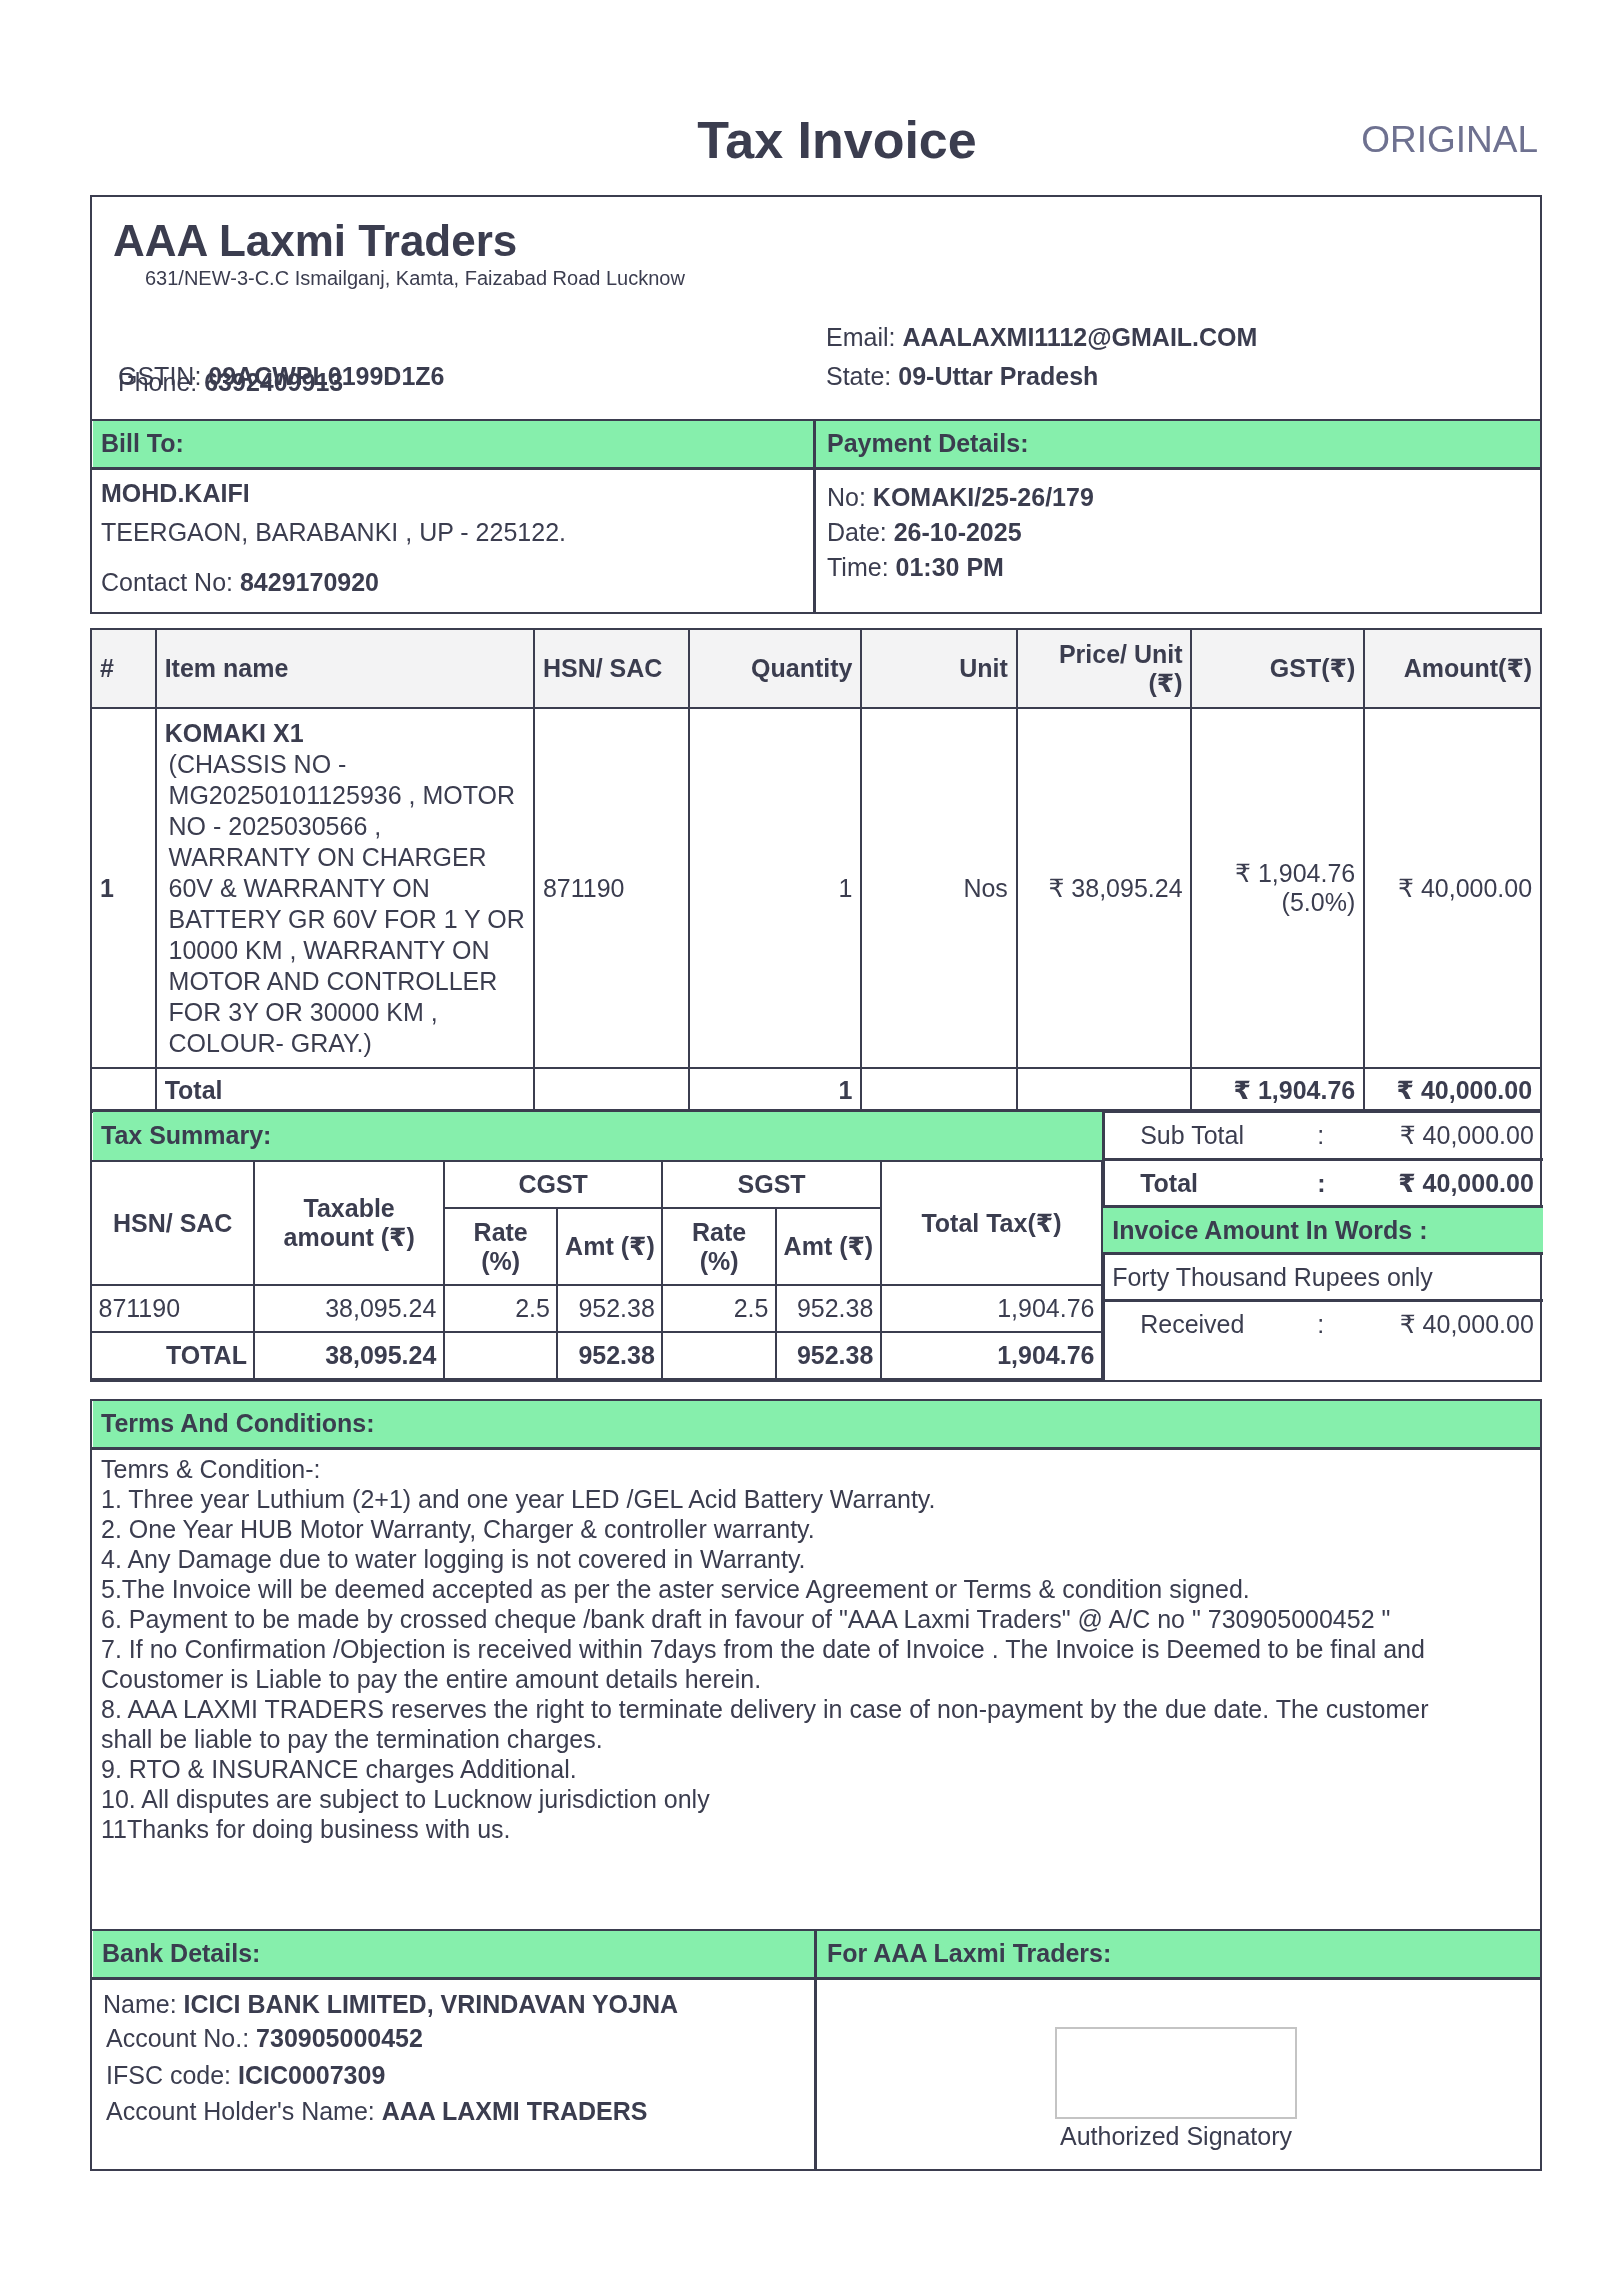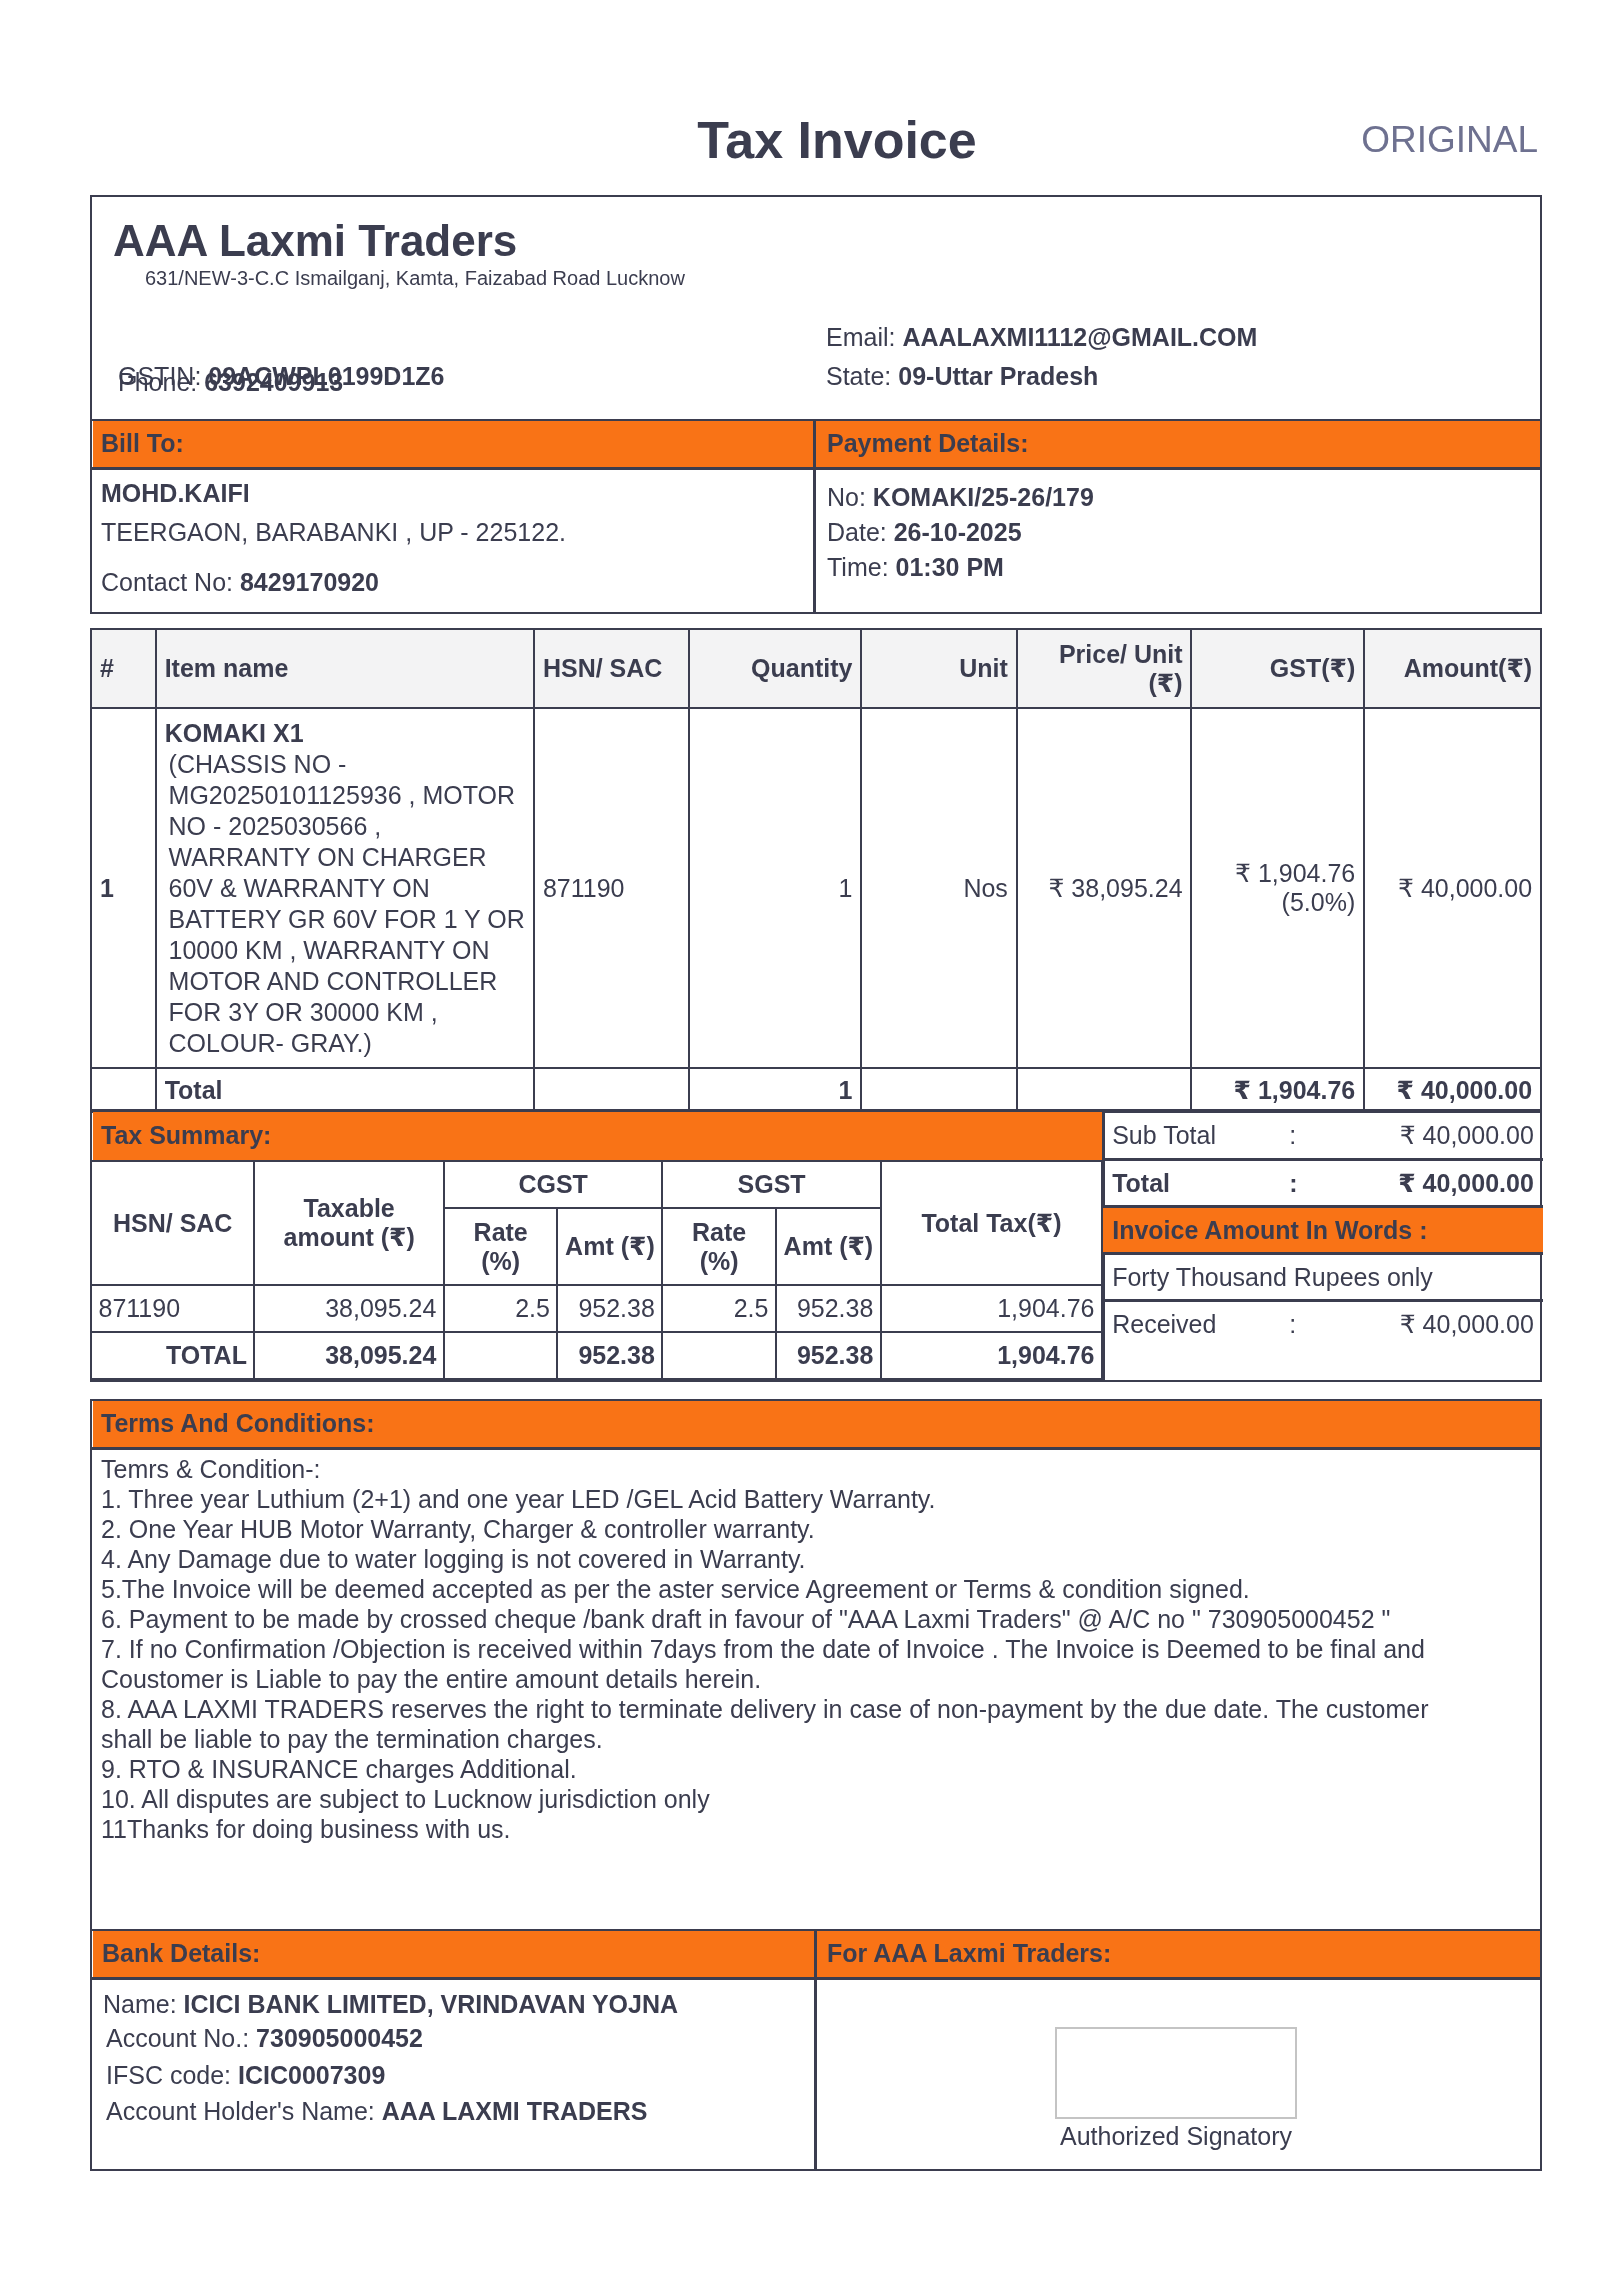--- a/index.html
+++ b/index.html
@@ -4,21 +4,21 @@
 <style>
   * { box-sizing: border-box; margin: 0; padding: 0; }
   html, body { width: 1622px; height: 2295px; background: #ffffff; }
   body { position: relative; font-family: "Liberation Sans", "DejaVu Sans", sans-serif; color: #3b3d4f; }
   .abs { position: absolute; }
   .b { font-weight: bold; }
   .title { left: 0; width: 1622px; top: 110px; text-align: center; font-size: 52px; font-weight: bold; color: #3b3d4f; margin-left: 26px; }
   .original { top: 119px; right: 84px; font-size: 37px; color: #6e7190; }
 
   .box { border: 2.6px solid #3b3d4f; }
-  .hdr { background: #f97316; }
+  .hdr { background: #86efac; }
   .lbl { font-size: 25px; }
   .hline { position: absolute; height: 2.6px; background: #3b3d4f; }
   .vline { position: absolute; width: 2.6px; background: #3b3d4f; }
 
   
   .company-name { left: 113px; top: 216px; font-size: 44px; font-weight: bold; }
   .company-addr { left: 113px; top: 267px; font-size: 20px; margin-left: 32px; }
   .kv { font-size: 25px; }
 
   table { border-collapse: collapse; }
@@ -26,21 +26,21 @@
   .items th, .items td { border: 2.6px solid #3b3d4f; padding: 5.2px 7.9px; vertical-align: middle; }
   .items th { background: #f3f3f4; font-weight: bold; }
   .r { text-align: right; }
   .l { text-align: left; }
 
   .taxsum { position: absolute; left: 90px; top: 1160px; width: 1013px; font-size: 25px; }
   .taxsum th, .taxsum td { border: 2.6px solid #3b3d4f; padding: 3.9px 6.5px; }
   .taxsum th { font-weight: bold; text-align: center; }
 
   .sumrow { position: absolute; left: 1103px; width: 440px; font-size: 25px; padding: 0 9.2px; display: flex; align-items: center; }
-  .sumrow .k { width: 177px; }
+  .sumrow .k { width: 177px; margin-left: 28px; }
   .sumrow .colon { width: 39px; }
   .sumrow .v { flex: 1; text-align: right; }
 
   .terms-body { position: absolute; left: 101px; top: 1454px; width: 1433px; font-size: 25px; line-height: 30px; }
   .sigbox { position: absolute; left: 1055px; top: 2027px; width: 242px; height: 92px; border: 2px solid #c4c4c4; }
 </style>
 </head>
 <body>
 
 <div class="abs title">Tax Invoice</div>

